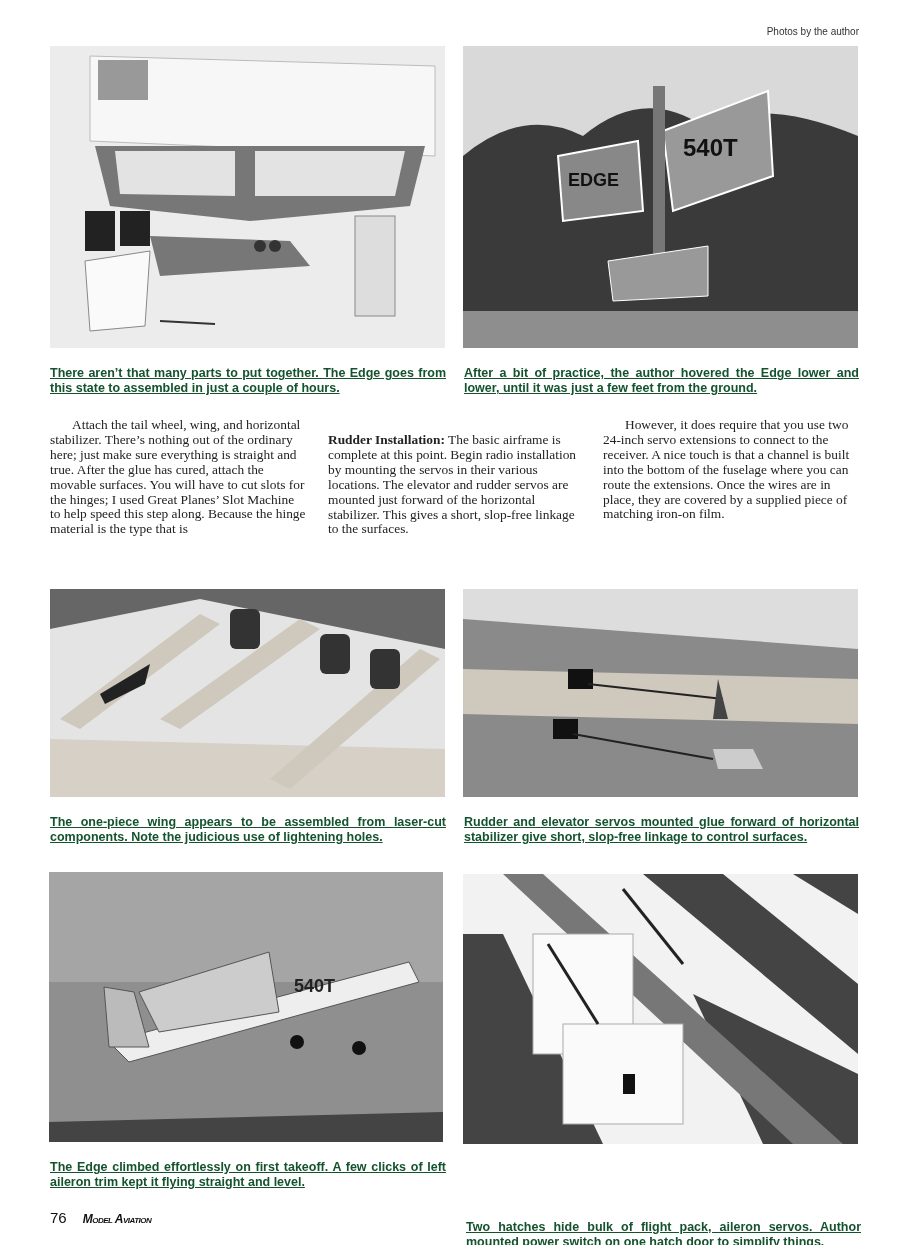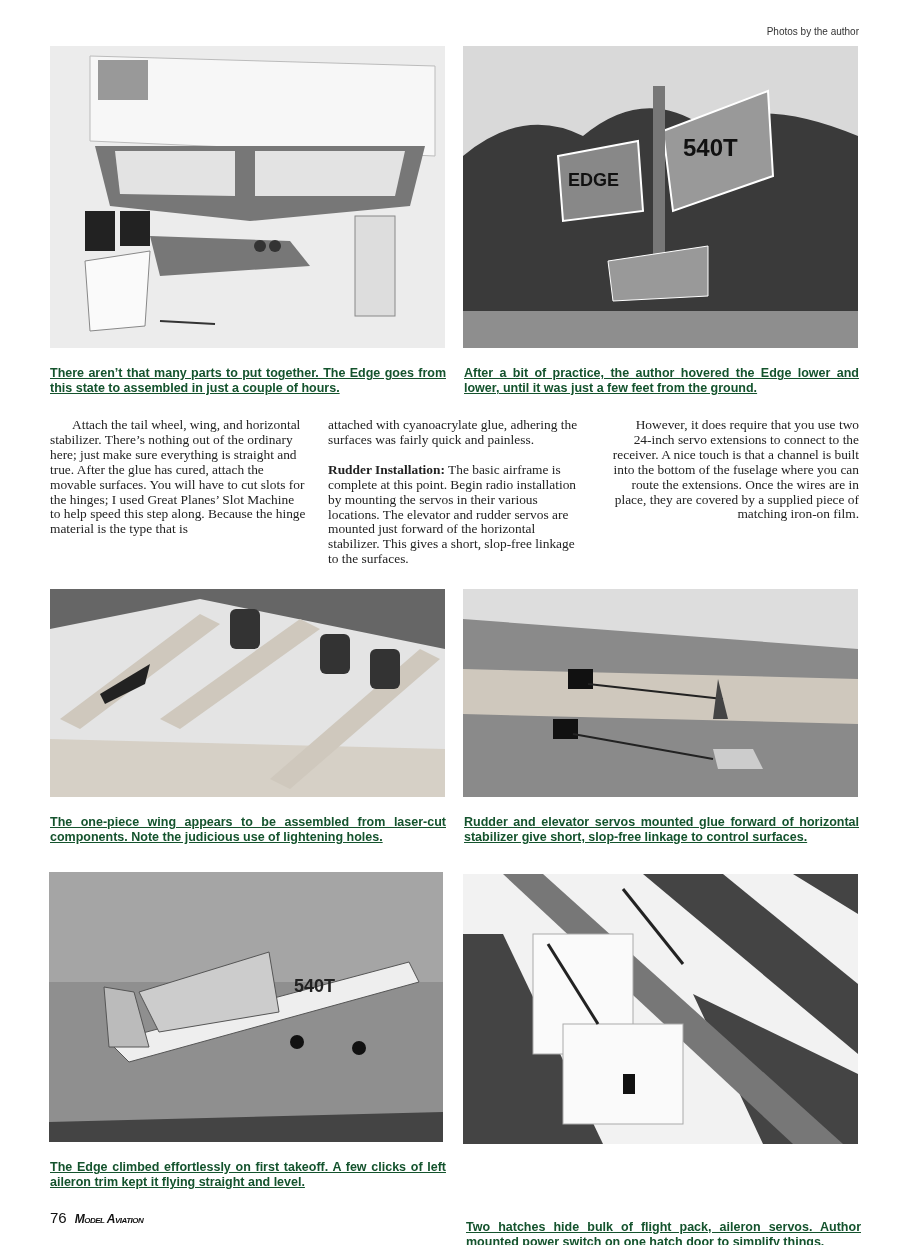--- a/index.html
+++ b/index.html
@@ -6,21 +6,21 @@
   body { width:916px; height:1245px; position:relative; overflow:hidden; font-family:"Liberation Serif", serif; color:#1a1a1a; }
   .credit { position:absolute; top:26px; right:57px; font-family:"Liberation Sans", sans-serif; font-size:10px; color:#333; }
   .photo { position:absolute; overflow:hidden; background:#bbb; }
   .caption { position:absolute; font-family:"Liberation Sans", sans-serif; font-weight:bold; font-size:12.5px; line-height:15px; color:#14532d; text-align:justify;text-decoration:underline; }
   .col { position:absolute; font-size:13.4px; line-height:14.9px; color:#222; }
   .col p { margin:0; text-indent:22px; }
   .col p.noindent { text-indent:0; }
   .col p.section { text-indent:0; margin-top:15px; }
   .col b { font-weight:bold; }
   .folio { position:absolute; left:50px; top:1209px; font-family:"Liberation Sans", sans-serif; font-size:15px; color:#111; }
-  .folio .mag { font-style:italic; font-weight:bold; font-size:12px; letter-spacing:-0.5px; margin-left:8px; font-variant:small-caps; }
+  .folio .mag { font-style:italic; font-weight:bold; font-size:12px; letter-spacing:-0.5px; margin-left:16px; font-variant:small-caps; }
 </style>
 </head>
 <body>
 
 <div class="credit">Photos by the author</div>
 
 <div class="photo" style="left:50px;top:46px;width:395px;height:302px;background:#e8e8e8;">
   <svg width="395" height="302" viewBox="0 0 395 302">
     <rect x="0" y="0" width="395" height="302" fill="#ececec"></rect>
     <polygon points="40,10 385,20 385,110 40,95" fill="#f7f7f7" stroke="#bbb"></polygon>
@@ -52,24 +52,23 @@
     <rect x="190" y="40" width="12" height="210" fill="#777"></rect>
     <polygon points="145,215 245,200 245,250 150,255" fill="#999" stroke="#fff"></polygon>
   </svg>
 </div>
 <div class="caption" style="left:464px;top:366px;width:395px;">After a bit of practice, the author hovered the Edge lower and lower, until it was just a few feet from the ground.</div>
 
 <div class="col" style="left:50px;top:418px;width:256px;">
   <p>Attach the tail wheel, wing, and horizontal stabilizer. There’s nothing out of the ordinary here; just make sure everything is straight and true. After the glue has cured, attach the movable surfaces. You will have to cut slots for the hinges; I used Great Planes’ Slot Machine to help speed this step along. Because the hinge material is the type that is</p>
 </div>
 <div class="col" style="left:328px;top:418px;width:256px;">
-  <p class="noindent">attached with cyanoacrylate glue, adhering the surfaces was fairly quick and painless.</p>
   <p class="section"><b>Rudder Installation:</b><span> The basic airframe is complete at this point. Begin radio installation by mounting the servos in their various locations. The elevator and rudder servos are mounted just forward of the horizontal stabilizer. This gives a short, slop-free linkage to the surfaces.</span></p>
 </div>
-<div class="col" style="left:603px;top:418px;width:256px;text-align:right;">
+<div class="col" style="left:603px;top:418px;width:256px;">
   <p>However, it does require that you use two 24-inch servo extensions to connect to the receiver. A nice touch is that a channel is built into the bottom of the fuselage where you can route the extensions. Once the wires are in place, they are covered by a supplied piece of matching iron-on film.</p>
 </div>
 
 <div class="photo" style="left:50px;top:589px;width:395px;height:208px;">
   <svg width="395" height="208" viewBox="0 0 395 208">
     <rect width="395" height="208" fill="#e4e4e4"></rect>
     <polygon points="0,0 395,0 395,60 150,10 0,40" fill="#666"></polygon>
     <polygon points="0,150 395,160 395,208 0,208" fill="#d6d0c6"></polygon>
     <polygon points="10,130 150,25 170,35 30,140" fill="#cfc8bd"></polygon>
     <polygon points="110,130 250,30 270,40 130,140" fill="#cfc8bd"></polygon>

